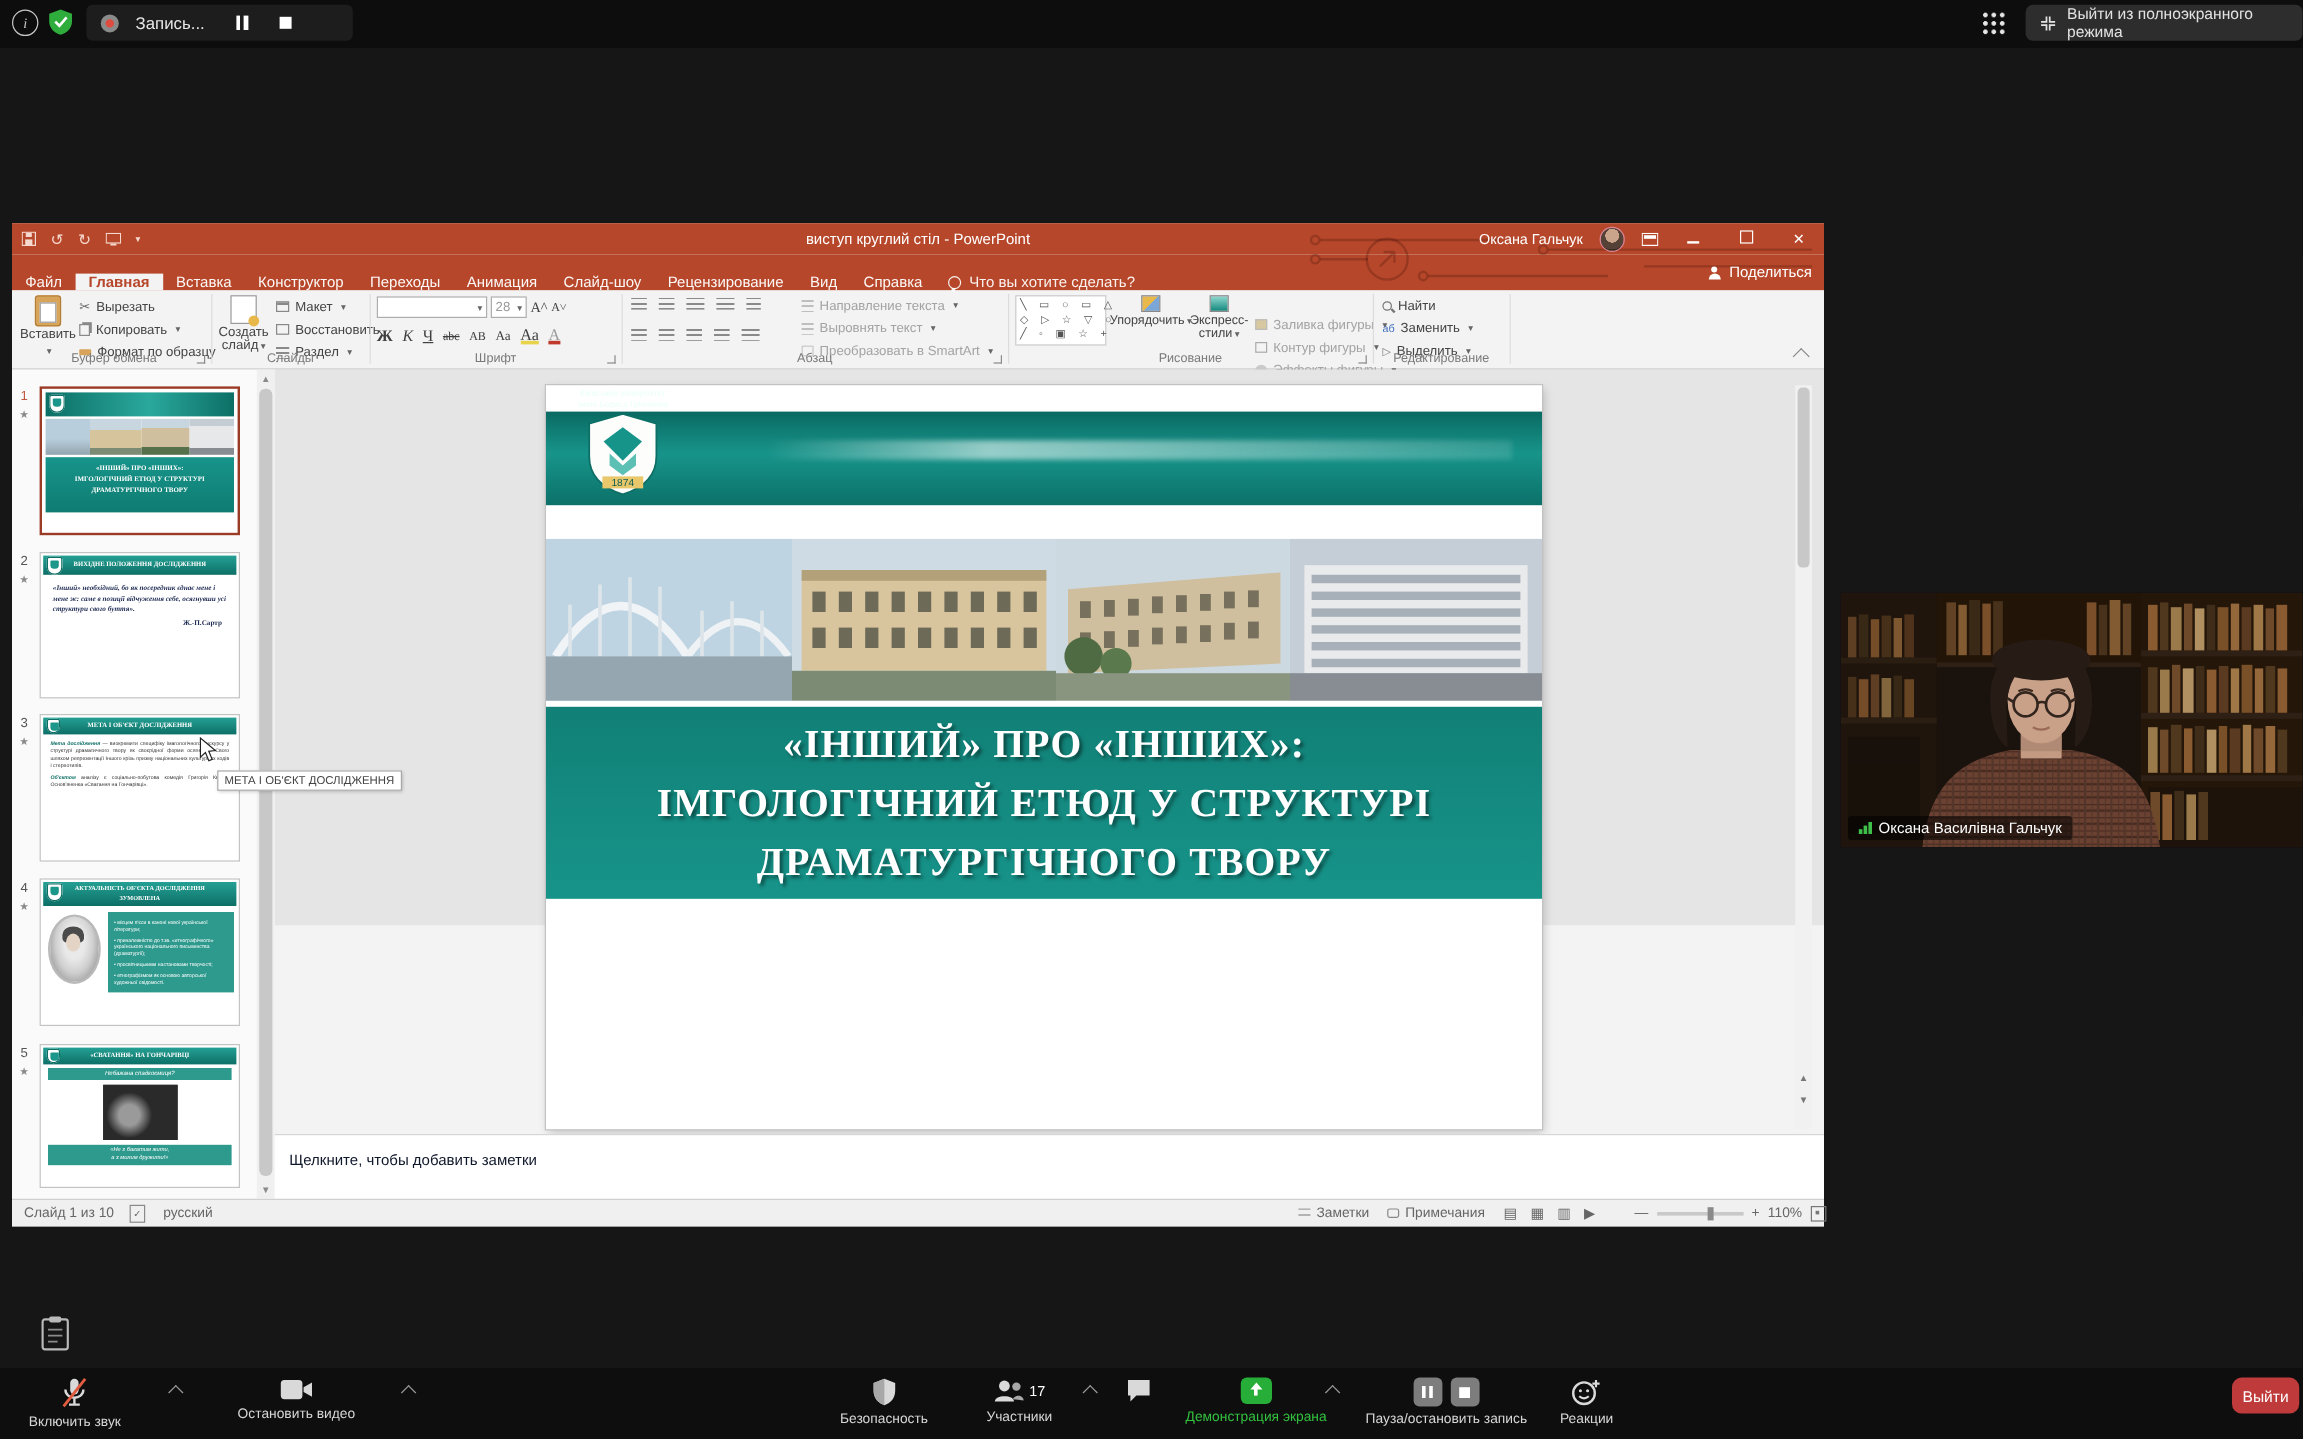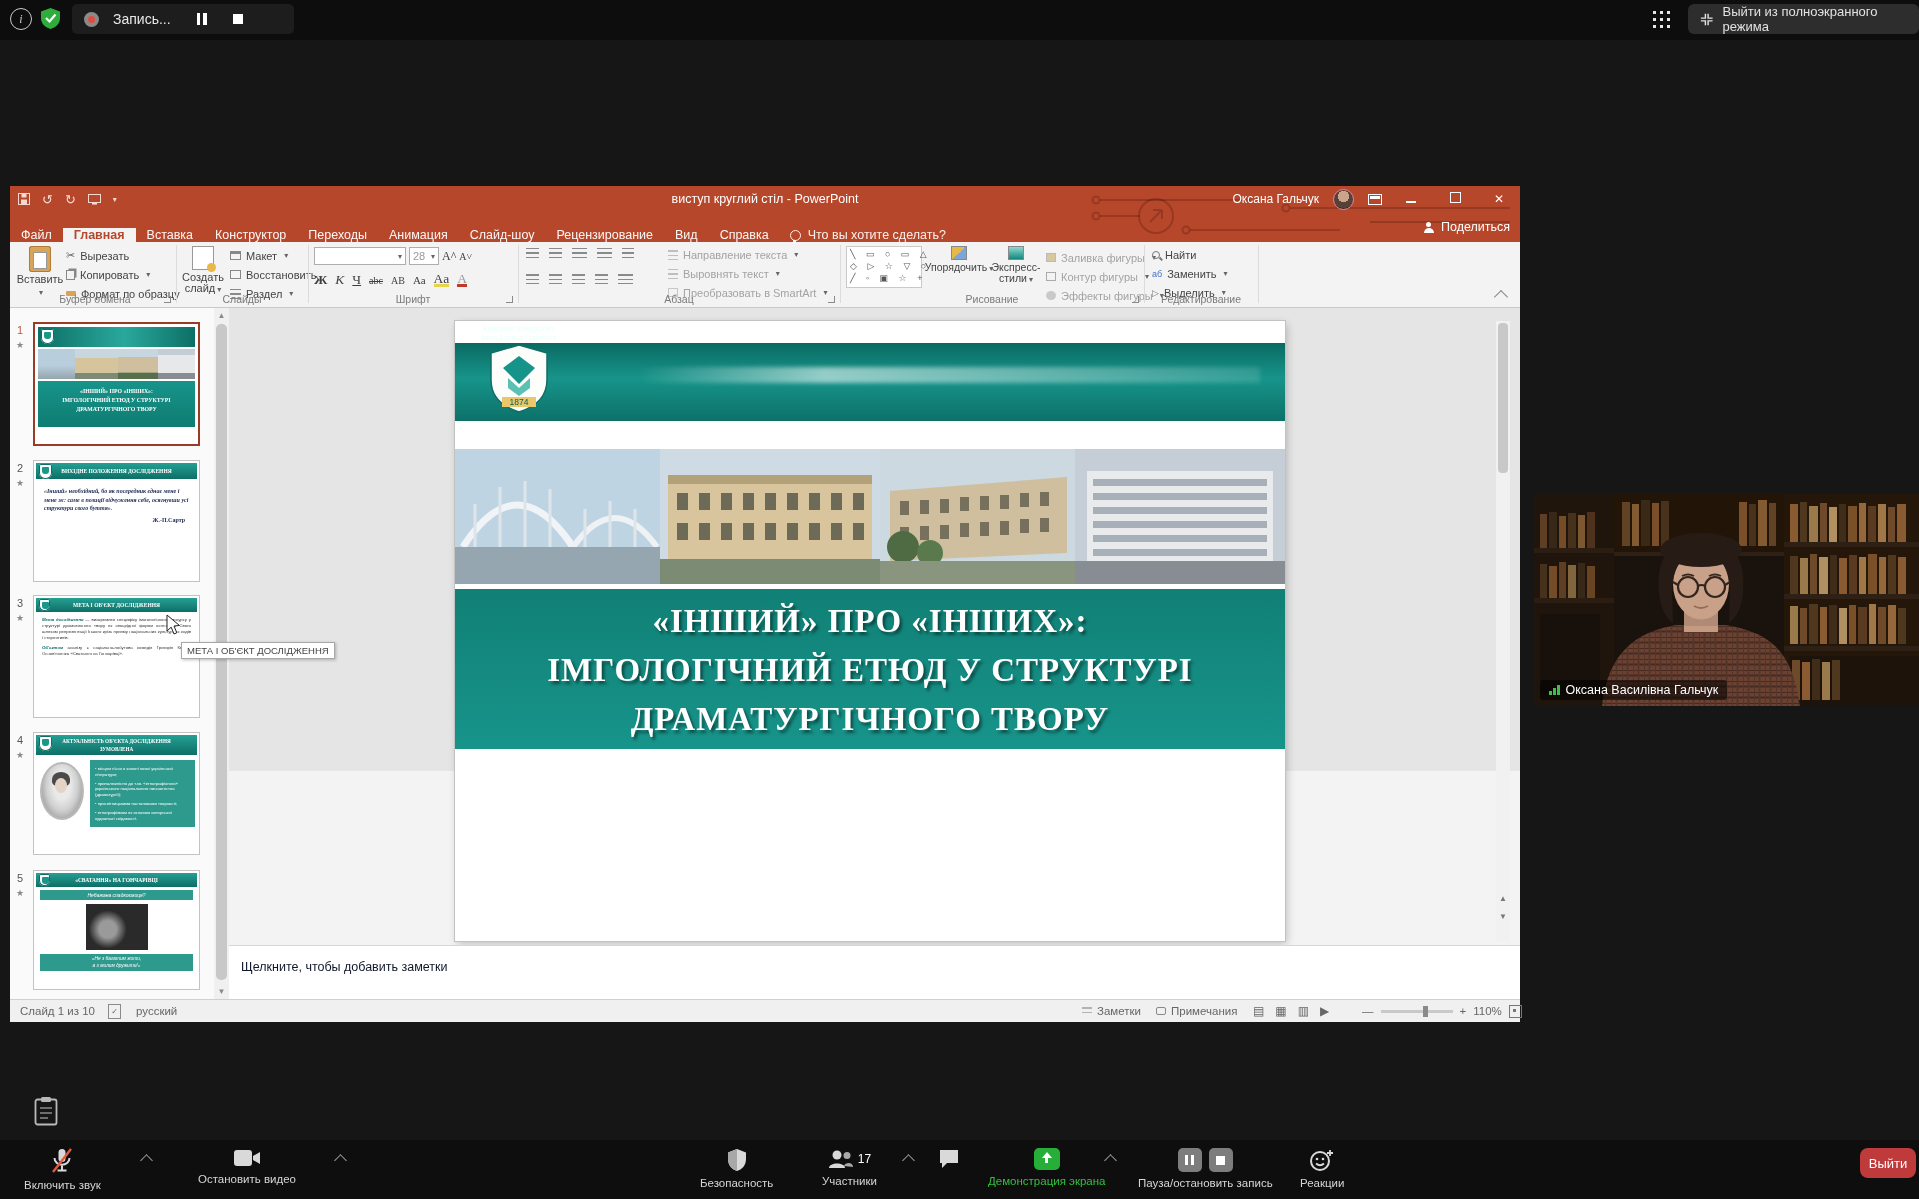--- a/index.html
+++ b/index.html
@@ -400,21 +400,21 @@
         </div>
         <div class="abs" style="left:84px;top:4px;width:2px;height:42px;"></div>
         <div class="stackbtn abs" style="left:88px;top:4px;width:58px;font-size:10.5px;">
           <span class="ic-box" style="width:16px;height:14px;border:1px solid #888;background:linear-gradient(135deg,#e8b84a 50%,#7aa7d8 50%);"></span>
           <span><span>Упорядочить</span><span class="dd">▾</span></span>
         </div>
         <div class="stackbtn abs" style="left:148px;top:4px;width:52px;font-size:10.5px;">
           <span class="ic-box" style="width:16px;height:14px;border:1px solid #888;background:linear-gradient(180deg,#8fd8cf,#15897E);"></span>
           <span><span>Экспресс-</span><br><span>стили</span><span class="dd">▾</span></span>
         </div>
-        <div class="abs" style="left:204px;top:6px;color:#a3a3a3;">
+        <div class="abs" style="left:204px;top:19px;color:#a3a3a3;">
           <div class="rbtn-sm">
               <span class="ic-box" style="width:10px;height:9px;background:#d8c8a0;border:1px solid #bbb;"></span>
               <span>Заливка фигуры</span>
               <span class="dd">▾</span>
             </div>
           <div class="rbtn-sm">
               <span class="ic-box" style="width:10px;height:9px;border:1.5px solid #aaa;box-sizing:border-box;"></span>
               <span>Контур фигуры</span>
               <span class="dd">▾</span>
             </div>

